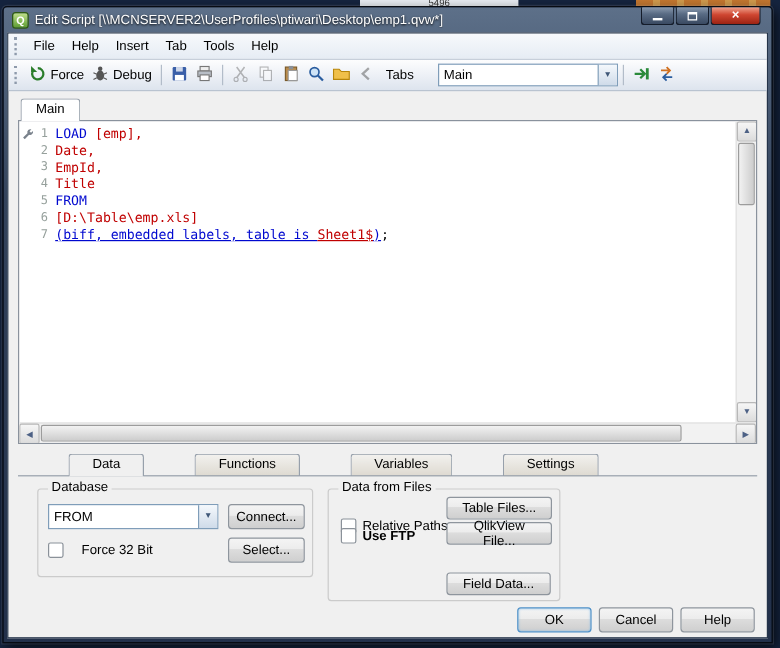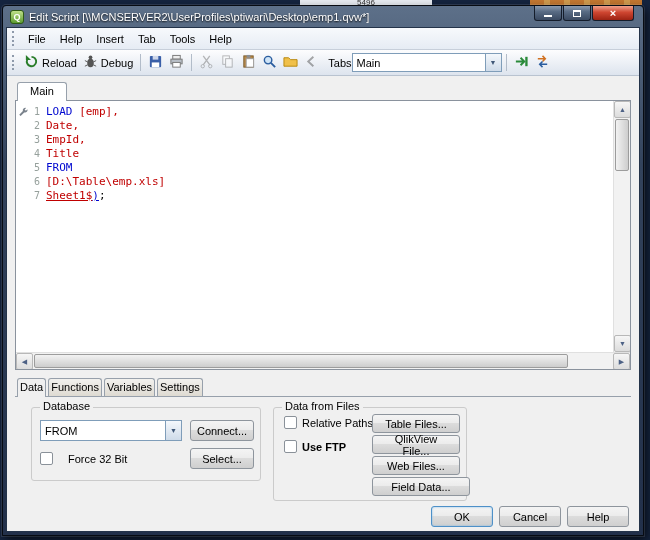--- a/index.html
+++ b/index.html
@@ -54,21 +54,21 @@
   .gripper { width:4px; height:15px; border-left:2px dotted #8e9aab; margin:0 5px 0 3px; }
   .menu-item { padding:3px 7px; }
 
   
   .toolbar { height:26px; flex:none; background:linear-gradient(#fdfdfe,#dde4ee);
     border-bottom:1px solid #b9c3d0; display:flex; align-items:center; padding:0 2px; }
   .tbtn { display:inline-flex; align-items:center; gap:3px; padding:2px 3px;
     border-radius:2px; }
   .tbtn.disabled { opacity:.45; }
   .tsep { width:1px; height:17px; background:#b2bcc9; margin:0 4px; flex:none; }
-  .tabs-label { margin:0 0 0 6px; }
+  .tabs-label { margin:0 20px 0 6px; }
   .combo { width:150px; height:19px; background:#fff; border:1px solid #7f9db9;
     display:flex; align-items:center; }
   .combo-text { flex:1; padding:0 4px; overflow:hidden; white-space:nowrap; }
   .combo-btn { width:16px; height:100%; flex:none;
     background:linear-gradient(#f4f8fc,#cfdbe9); border-left:1px solid #7f9db9;
     font-size:7px; color:#3f5777; display:flex; align-items:center; justify-content:center; }
 
   
   .doc-area { flex:1; display:flex; flex-direction:column; padding:6px 8px 0; overflow:hidden; }
   .sheet-tabs { height:19px; flex:none; display:flex; padding-left:2px; }
@@ -101,48 +101,48 @@
   .vtrack { flex:1; position:relative; }
   .vthumb { position:absolute; top:1px; left:1px; right:1px; height:52px;
     background:linear-gradient(90deg,#f2f2f2,#cdcdcd); border:1px solid #9c9c9c; border-radius:2px; }
   .htrack { flex:1; position:relative; }
   .hthumb { position:absolute; left:1px; top:1px; bottom:1px; width:92%;
     background:linear-gradient(#f2f2f2,#cdcdcd); border:1px solid #9c9c9c; border-radius:2px; }
 
   
   .bottom { flex:none; padding:8px 8px 4px; }
   .panel-tabs { display:flex; height:19px; padding-left:2px; }
-  .panel-tab { padding:2px 2px 0; background:linear-gradient(#f2f1ee,#ddd9d0);
-    border:1px solid #97a0ab; border-bottom:none; border-radius:3px 3px 0 0; margin-right:2px; }
+  .panel-tab { padding:2px 19px 0; background:linear-gradient(#f2f1ee,#ddd9d0);
+    border:1px solid #97a0ab; border-bottom:none; border-radius:3px 3px 0 0; margin-right:2px;margin-left:40px; }
   .panel-tab.active { background:#f0f0f0; position:relative; z-index:2; }
   .panel-body { border-top:1px solid #97a0ab; margin-top:-1px; height:104px; position:relative; }
 
   .grp { position:absolute; border:1px solid #cbcbcb; border-radius:3px; }
   .grp-legend { position:absolute; top:-8px; left:8px; background:#f0f0f0; padding:0 3px; }
   .grp-db { left:16px; top:10px; width:230px; height:74px; }
   .grp-files { left:258px; top:10px; width:194px; height:94px; }
 
   .db-combo { position:absolute; left:8px; top:12px; width:142px; height:21px; }
   .btn { height:21px; min-width:62px; padding:0 8px;
     background:linear-gradient(#f4f4f4,#ececec 45%,#ddd 46%,#cfcfcf);
     border:1px solid #8e959d; border-radius:3px;
     font-family:"Liberation Sans", sans-serif; font-size:11px;
     display:inline-flex; align-items:center; justify-content:center; }
   .btn-connect { position:absolute; left:158px; top:12px; width:64px; }
   .btn-select  { position:absolute; left:158px; top:40px; width:64px; }
   .check-row { display:flex; align-items:center; gap:5px; }
   .check { width:13px; height:13px; flex:none; background:#fff;
     border:1px solid #8a9199; border-radius:2px; }
   .force32 { position:absolute; left:8px; top:44px;gap:15px; }
-  .chk-rel { position:absolute; left:10px; top:8px; }
+  .chk-rel { position:absolute; left:10px; top:24px; }
   .chk-ftp { position:absolute; left:10px; top:32px;font-weight:bold; }
   .fbtn-0 { position:absolute; left:98px; top:6px;  width:88px; height:19px; }
   .fbtn-1 { position:absolute; left:98px; top:27px; width:88px; height:19px; }
   .fbtn-2 { position:absolute; left:98px; top:48px; width:88px; height:19px; }
-  .fbtn-3 { position:absolute; left:98px; top:69px; width:98px; height:19px; }
+  .fbtn-3 { position:absolute; left:98px; top:69px; width:87px; height:19px; }
 
   .footer { display:flex; justify-content:flex-end; gap:6px; padding:6px 2px 0;align-items:center; }
   .btn-ok { border-color:#4d90c8; box-shadow:0 0 2px #7ab8e8 inset; }
 </style>
 </head>
 <body>
 
 <div class="artifact-strip">5496</div>
 <div class="artifact-orange"></div>
 
@@ -175,21 +175,21 @@
     </div>
 
     <div class="toolbar">
       <span class="gripper"></span>
 
       <span class="tbtn">
         <span><svg width="15" height="15" viewBox="0 0 16 16">
               <path d="M8 3a5 5 0 1 1-4.6 3" fill="none" stroke="#2a7d2a" stroke-width="2"></path>
               <path d="M2 1v5.5h5.5z" fill="#2a7d2a"></path>
             </svg></span>
-        <span>Reload</span>
+        <span>Force</span>
       </span>
 
       <span class="tbtn">
         <span><svg width="15" height="15" viewBox="0 0 16 16">
               <ellipse cx="8" cy="9.5" rx="3.5" ry="4.5" fill="#555"></ellipse>
               <circle cx="8" cy="3.5" r="2" fill="#555"></circle>
               <path d="M2 7l3 1.5M14 7l-3 1.5M2 13l3-1.5M14 13l-3-1.5" stroke="#555" stroke-width="1"></path>
             </svg></span>
         <span>Debug</span>
       </span>
@@ -316,20 +316,21 @@
 
             <div class="code-line">
               <span class="gutter"></span>
               <span class="lnum">6</span>
               <span class="fld">[D:\Table\emp.xls]</span>
             </div>
 
             <div class="code-line">
               <span class="gutter"></span>
               <span class="lnum">7</span>
+              <span class="fmt">(biff, embedded labels, table is </span>
               <span class="fmtfld">Sheet1$</span>
               <span class="fmt">)</span>
               <span class="plain">;</span>
             </div>
 
           </div>
           <div class="vscroll">
             <span class="sbtn">▲</span>
             <div class="vtrack">
                 <div class="vthumb"></div>
@@ -376,21 +377,20 @@
           <span class="check-row chk-rel">
             <span class="check"></span>
             <span>Relative Paths</span>
           </span>
           <span class="check-row chk-ftp">
             <span class="check"></span>
             <span>Use FTP</span>
           </span>
           <button class="btn fbtn-0">Table Files...</button>
           <button class="btn fbtn-1">QlikView File...</button>
-          <button class="btn fbtn-2">Web Files...</button>
           <button class="btn fbtn-3">Field Data...</button>
         </div>
 
       </div>
 
       <div class="footer">
         <button class="btn btn-ok">OK</button>
         <button class="btn">Cancel</button>
         <button class="btn">Help</button>
       </div>

